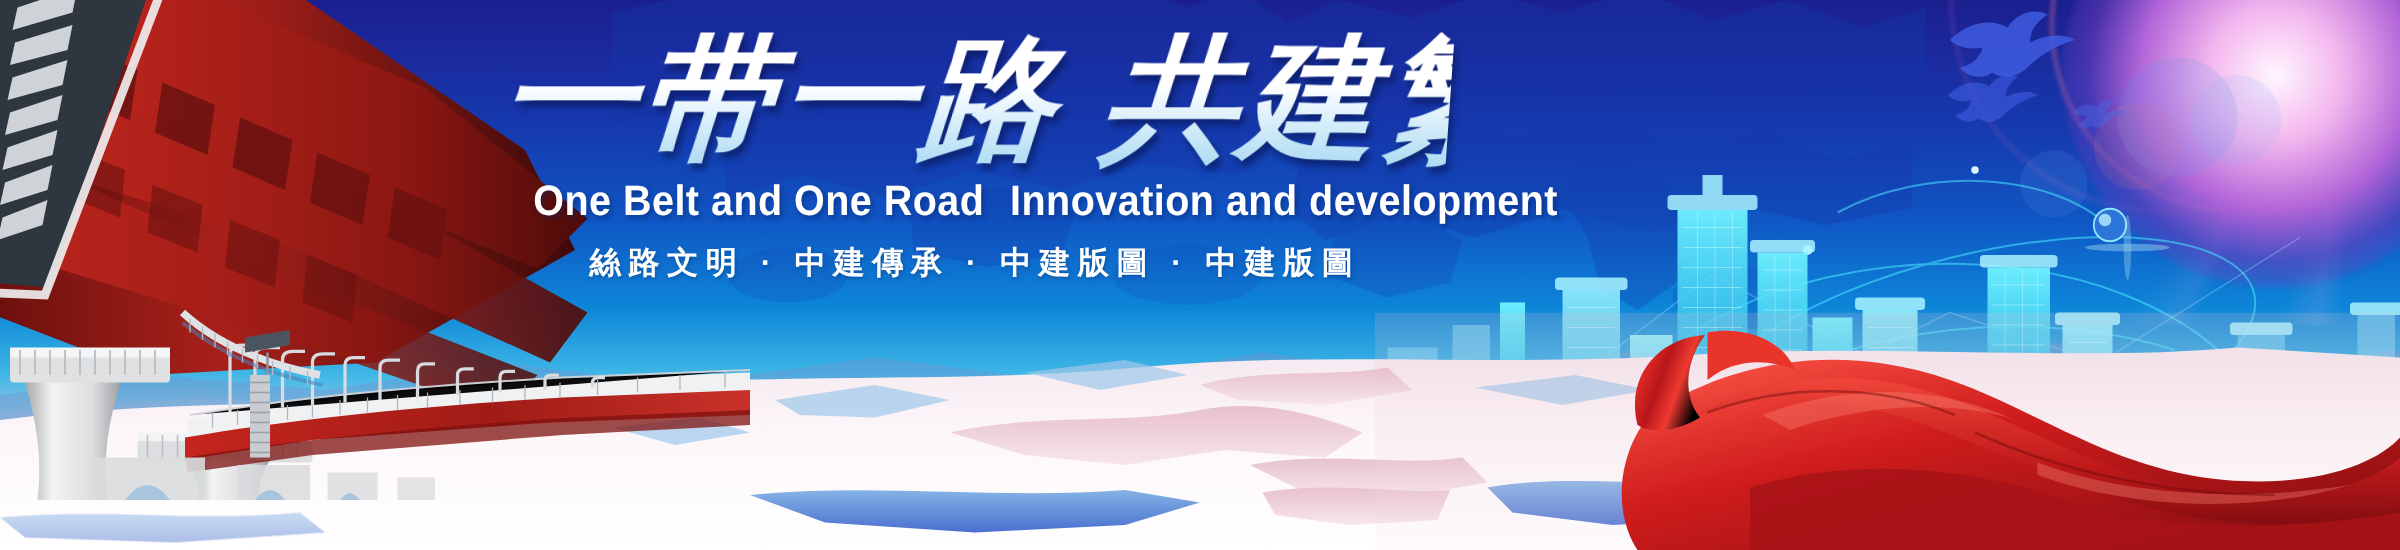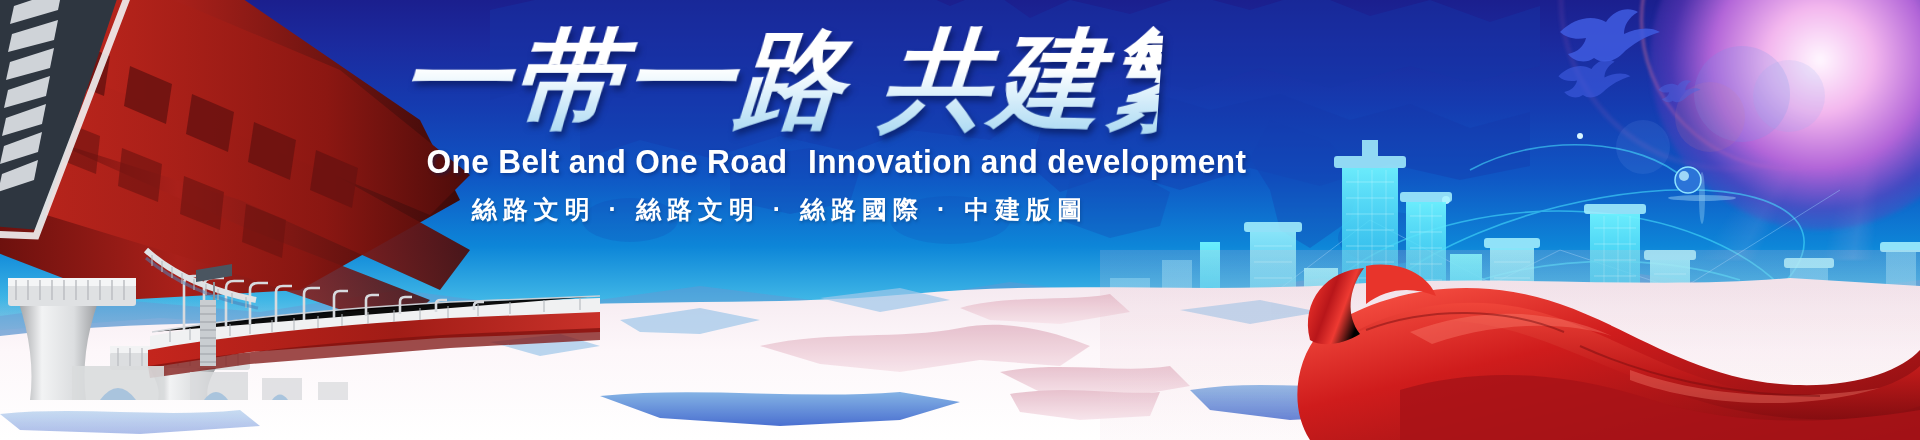--- a/index.html
+++ b/index.html
@@ -542,16 +542,16 @@
     </svg>
   </div>
 
   <div class="textblock">
     <div class="headline">
       <span>一带一路</span><span class="gap"></span><span>共建繁荣</span>
     </div>
     <div class="subtitle-en">
       <span>One Belt and One Road</span><span class="sep"></span><span>Innovation and development</span>
     </div>
-    <div class="subtitle-cn">絲路文明 · 絲路文明 · 絲路國際 · 中建版圖</div>
+    <div class="subtitle-cn">絲路文明 · 中建傳承 · 中建版圖 · 中建版圖</div>
   </div>
 
 </div>
 
 </body></html>

